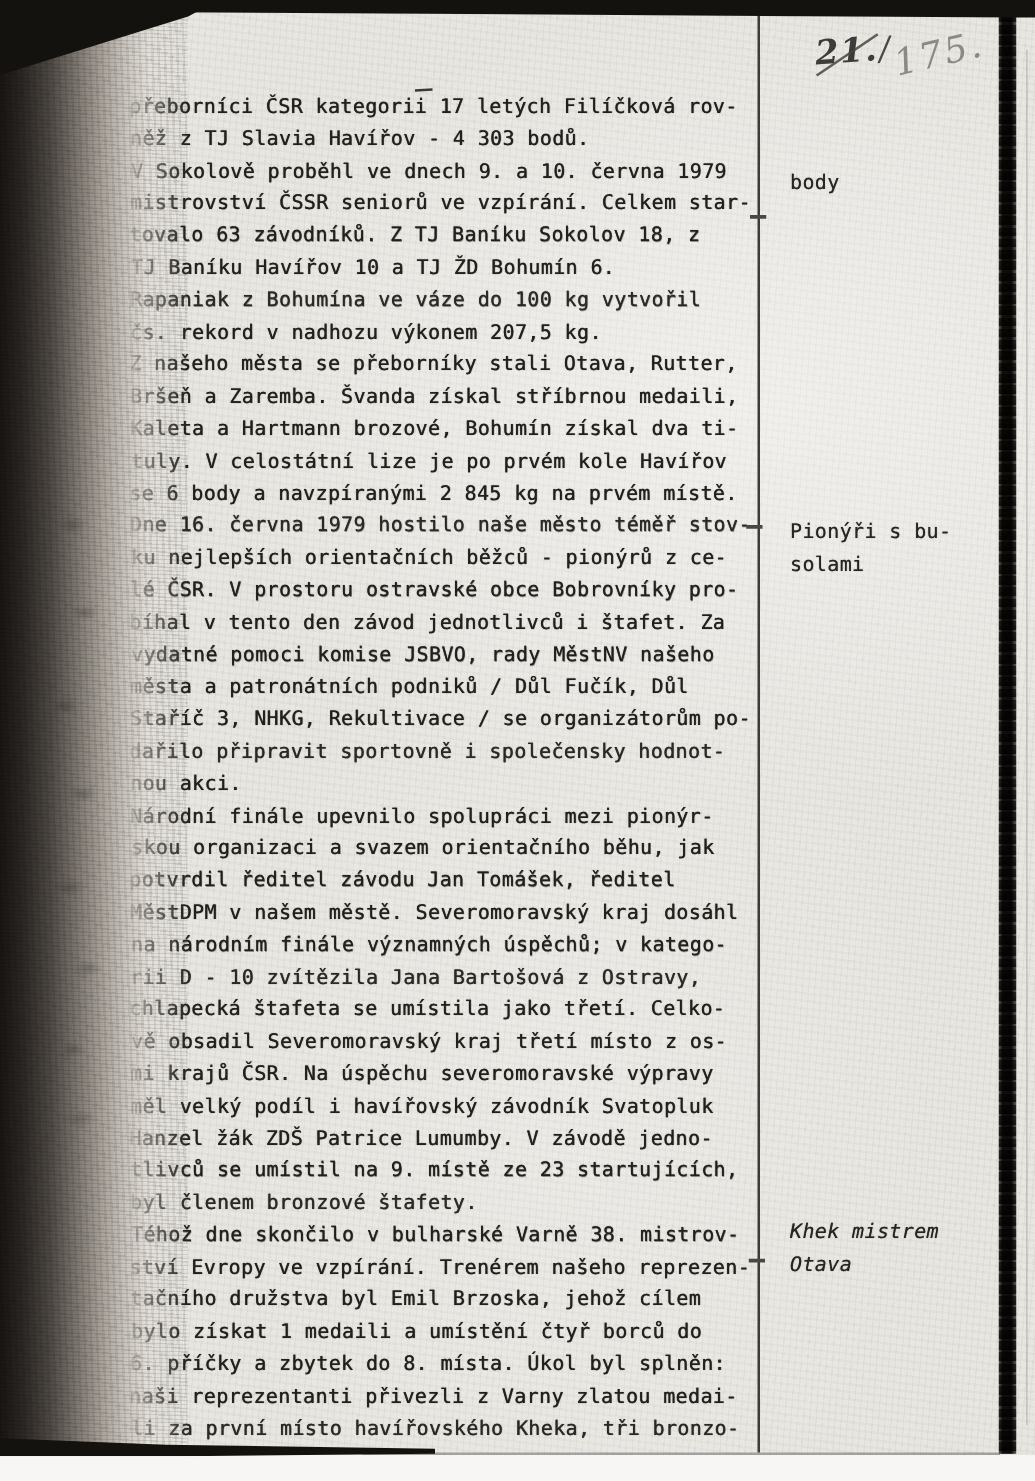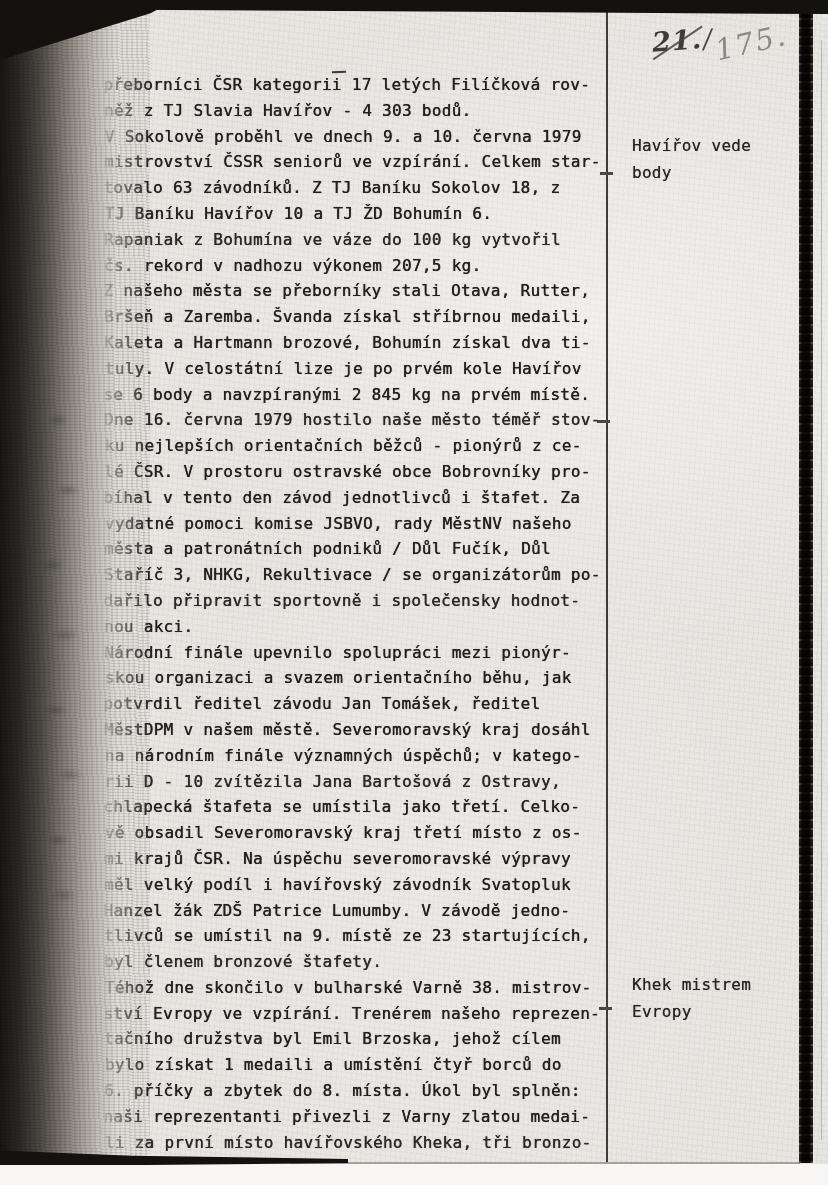--- a/index.html
+++ b/index.html
@@ -36,21 +36,21 @@
   
   .vrule { position:absolute; left:606px; top:10px; width:2px; height:1152px; background:#3e3c39; }
 
   
   .margin-note { position:absolute; left:632px; width:170px; }
   .note-line {
     height:26.5px; line-height:26.5px; font-size:16px; letter-spacing:0.3px;
     color:#262522; white-space:pre;
     text-shadow:0 0 0.7px rgba(40,38,35,0.8);
   }
-  .note-1 { top:133px; } .note-2 { top:412px; } .note-3 { top:972px; }
+  .note-1 { top:133px; } .note-2 { top:412px; } .note-3 { top:972px;font-style:italic; }
   .note-dash { position:absolute; width:13px; height:3px; background:#4a4845; }
   .dash-1 { left:600px; top:172px; }
   .dash-2 { left:597px; top:420px; }
   .dash-3 { left:599px; top:1007px; }
 
   
   .pagenum { position:absolute; left:652px; top:20px; transform:rotate(-4deg); font-family:"DejaVu Serif","Liberation Serif",serif; font-style:italic; }
   .pagenum .old { position:relative; display:inline-block; font-size:27px; color:#3d3c3a; font-weight:bold; letter-spacing:1px; }
   .pagenum .old::after { content:""; position:absolute; left:-4px; top:54%; width:118%; height:2.4px; background:rgba(70,69,66,0.85); transform:rotate(-30deg); }
   .pagenum .slash { font-size:26px; color:#4a4947; padding:0 1px; }
@@ -154,26 +154,29 @@
       <div class="text-line">tačního družstva byl Emil Brzoska, jehož cílem</div>
       <div class="text-line">bylo získat 1 medaili a umístění čtyř borců do</div>
       <div class="text-line">6. příčky a zbytek do 8. místa. Úkol byl splněn:</div>
       <div class="text-line">naši reprezentanti přivezli z Varny zlatou medai-</div>
       <div class="text-line">li za první místo havířovského Kheka, tři bronzo-</div>
     </div>
 
   <div class="vrule"></div>
 
   <div class="margin-note note-1">
-      <div class="note-line">Havířov vede</div>
       <div class="note-line">body</div>
+    </div>
+  <div class="margin-note note-2">
+      <div class="note-line">Pionýři s bu-</div>
+      <div class="note-line">solami</div>
     </div>
   <div class="margin-note note-3">
       <div class="note-line">Khek mistrem</div>
-      <div class="note-line">Evropy</div>
+      <div class="note-line">Otava</div>
     </div>
 
   <div class="note-dash dash-1"></div>
   <div class="note-dash dash-2"></div>
   <div class="note-dash dash-3"></div>
 
   <div class="pagenum">
     <span class="old">21.</span><span class="slash">/</span><span class="new">175.</span>
   </div>
 

